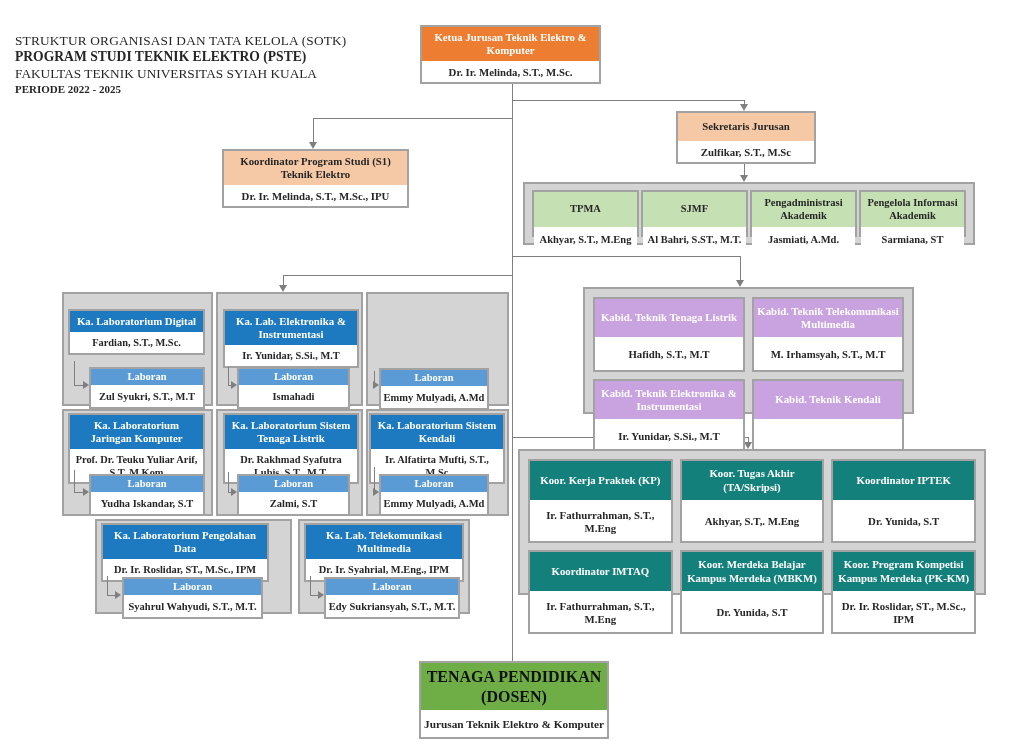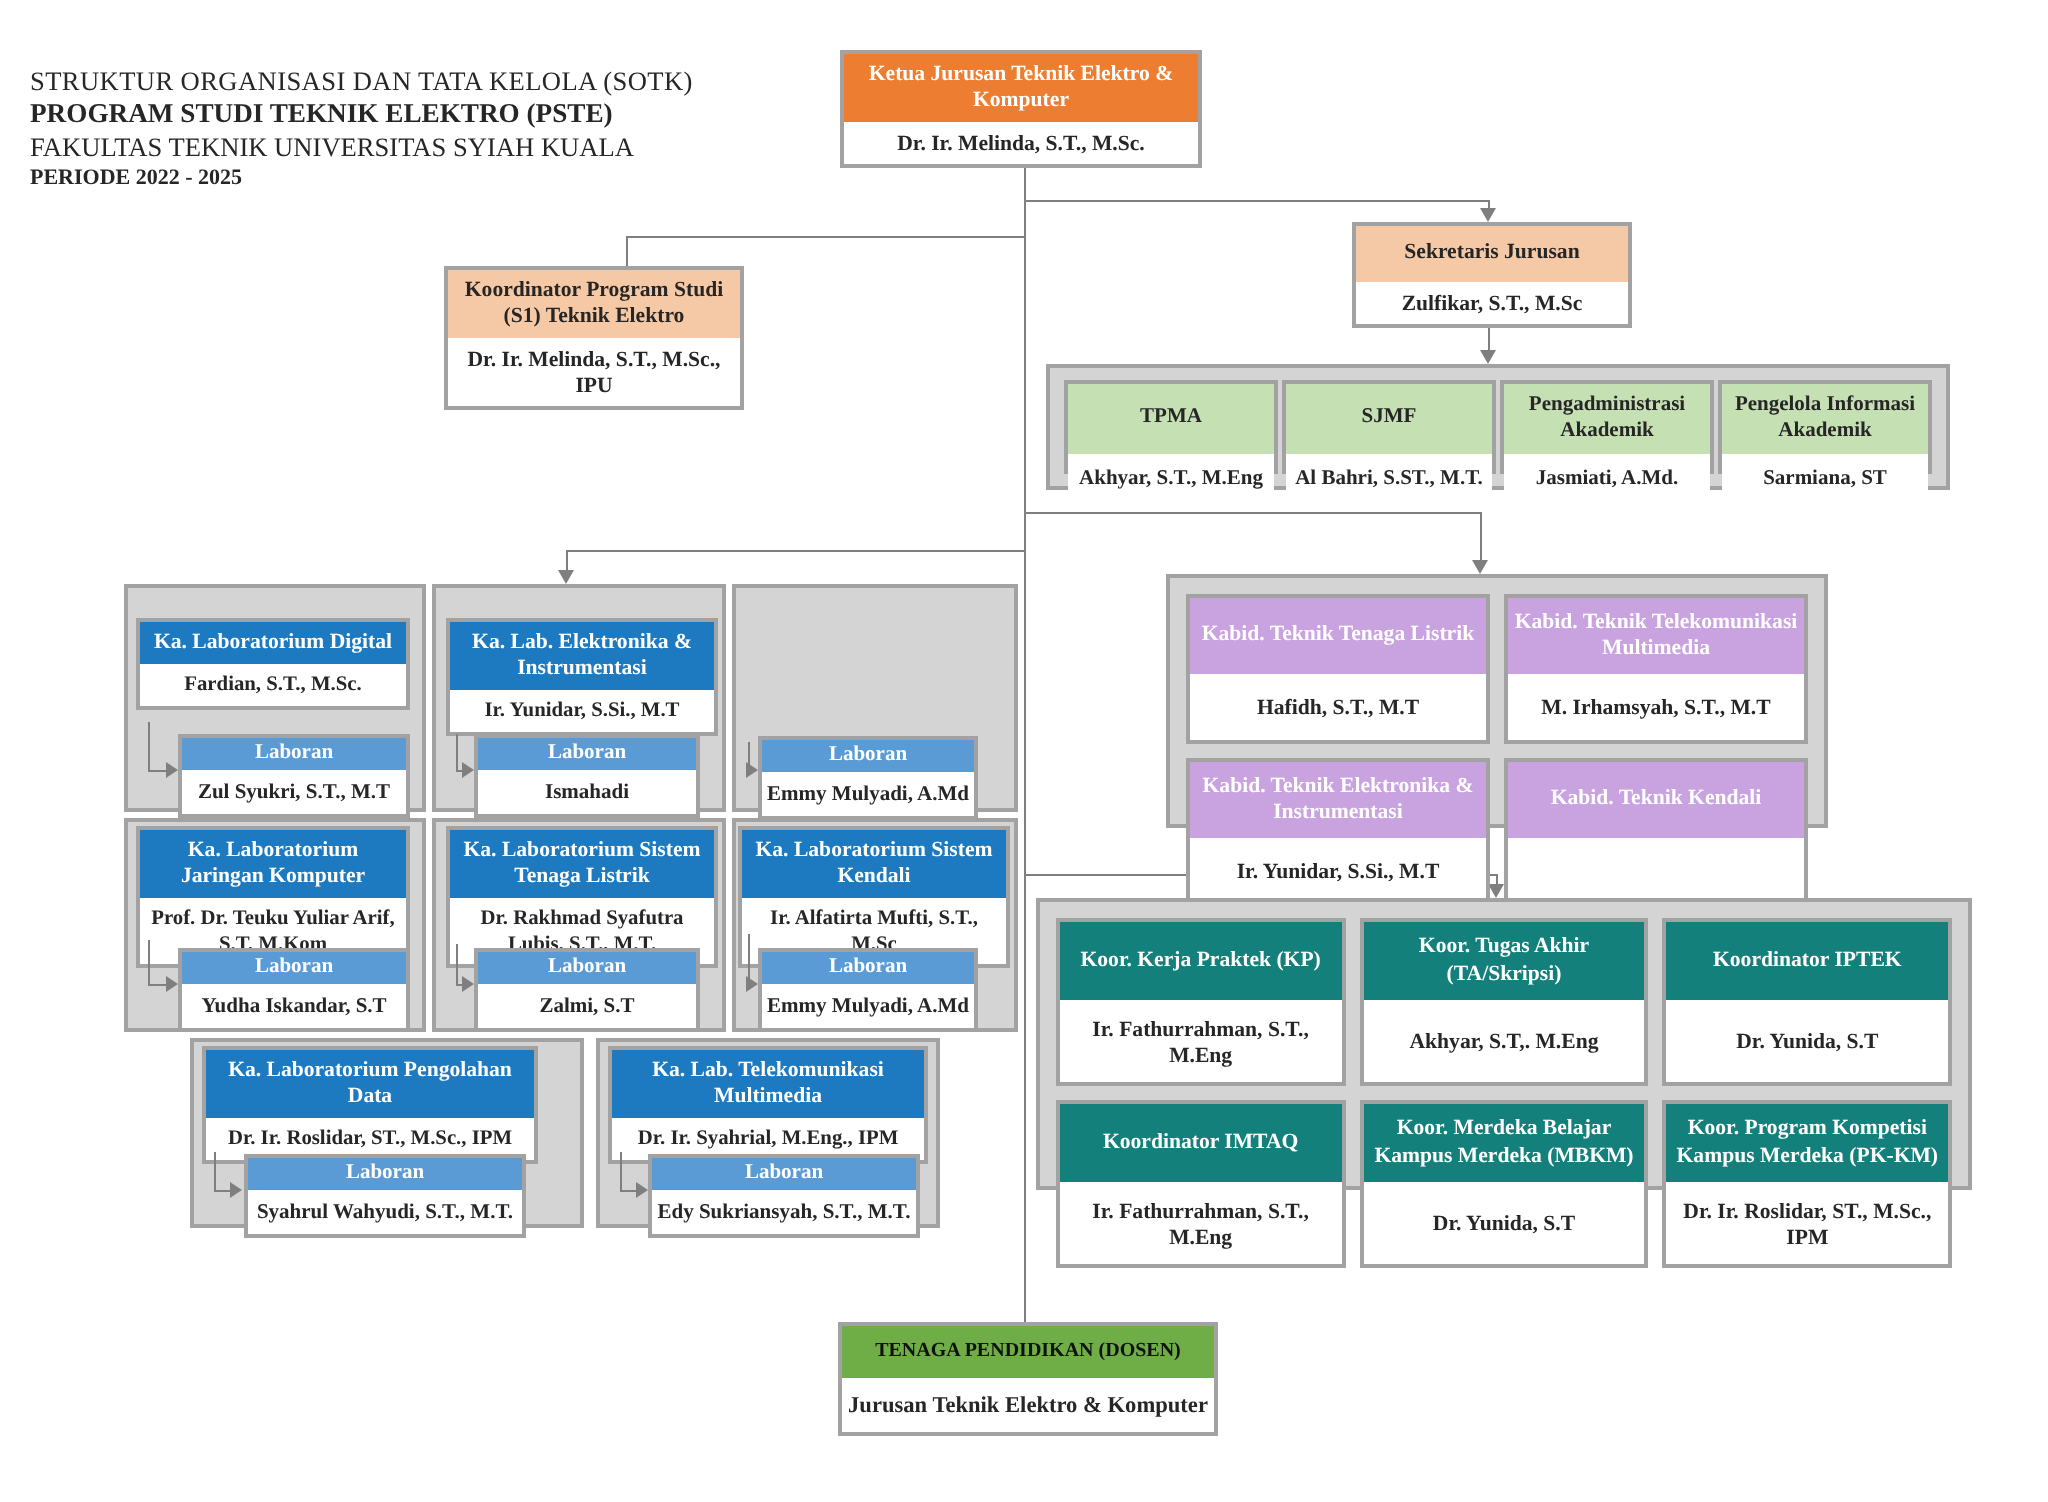--- a/index.html
+++ b/index.html
@@ -93,21 +93,21 @@
   <div class="node" style="left:420px;top:25px;width:181px;">
     <div class="hdr orange">Ketua Jurusan Teknik Elektro &amp; Komputer</div>
     <div class="bdy">Dr. Ir. Melinda, S.T., M.Sc.</div>
   </div>
 
   <div class="node" style="left:676px;top:111px;width:140px;">
     <div class="hdr peach" style="min-height:20px;">Sekretaris Jurusan</div>
     <div class="bdy">Zulfikar, S.T., M.Sc</div>
   </div>
 
-  <div class="node" style="left:222px;top:133px;width:150px;">
+  <div class="node" style="left:222px;top:149px;width:187px;">
     <div class="hdr peach">Koordinator Program Studi (S1) Teknik Elektro</div>
     <div class="bdy">Dr. Ir. Melinda, S.T., M.Sc., IPU</div>
   </div>
 
   <div class="group" id="grp-akademik" style="left:523px;top:182px;width:452px;height:63px;">
     <div class="gnode">
       <div class="hdr green">TPMA</div>
       <div class="bdy">Akhyar, S.T., M.Eng</div>
     </div>
     <div class="gnode">
@@ -256,17 +256,17 @@
     <div class="bdy kabody">Dr. Ir. Syahrial, M.Eng., IPM</div>
   </div>
   <div class="elbow" style="left:310px;top:576px;width:8px;height:20px;"></div>
   <div class="arrR" style="left:318px;top:591px;"></div>
   <div class="node labnode" style="left:324px;top:577px;width:136px;">
     <div class="hdr lblue">Laboran</div>
     <div class="bdy">Edy Sukriansyah, S.T., M.T.</div>
   </div>
 
   <div class="node" style="left:419px;top:661px;width:190px;">
-    <div class="hdr dgreen" style="min-height:18px;font-size:10px;">TENAGA PENDIDIKAN (DOSEN)</div>
+    <div class="hdr dgreen" style="min-height:18px;font-size:16px;">TENAGA PENDIDIKAN (DOSEN)</div>
     <div class="bdy" style="min-height:19px;font-size:11.3px;">Jurusan Teknik Elektro &amp; Komputer</div>
   </div>
 
 </div>
 
 </body></html>

